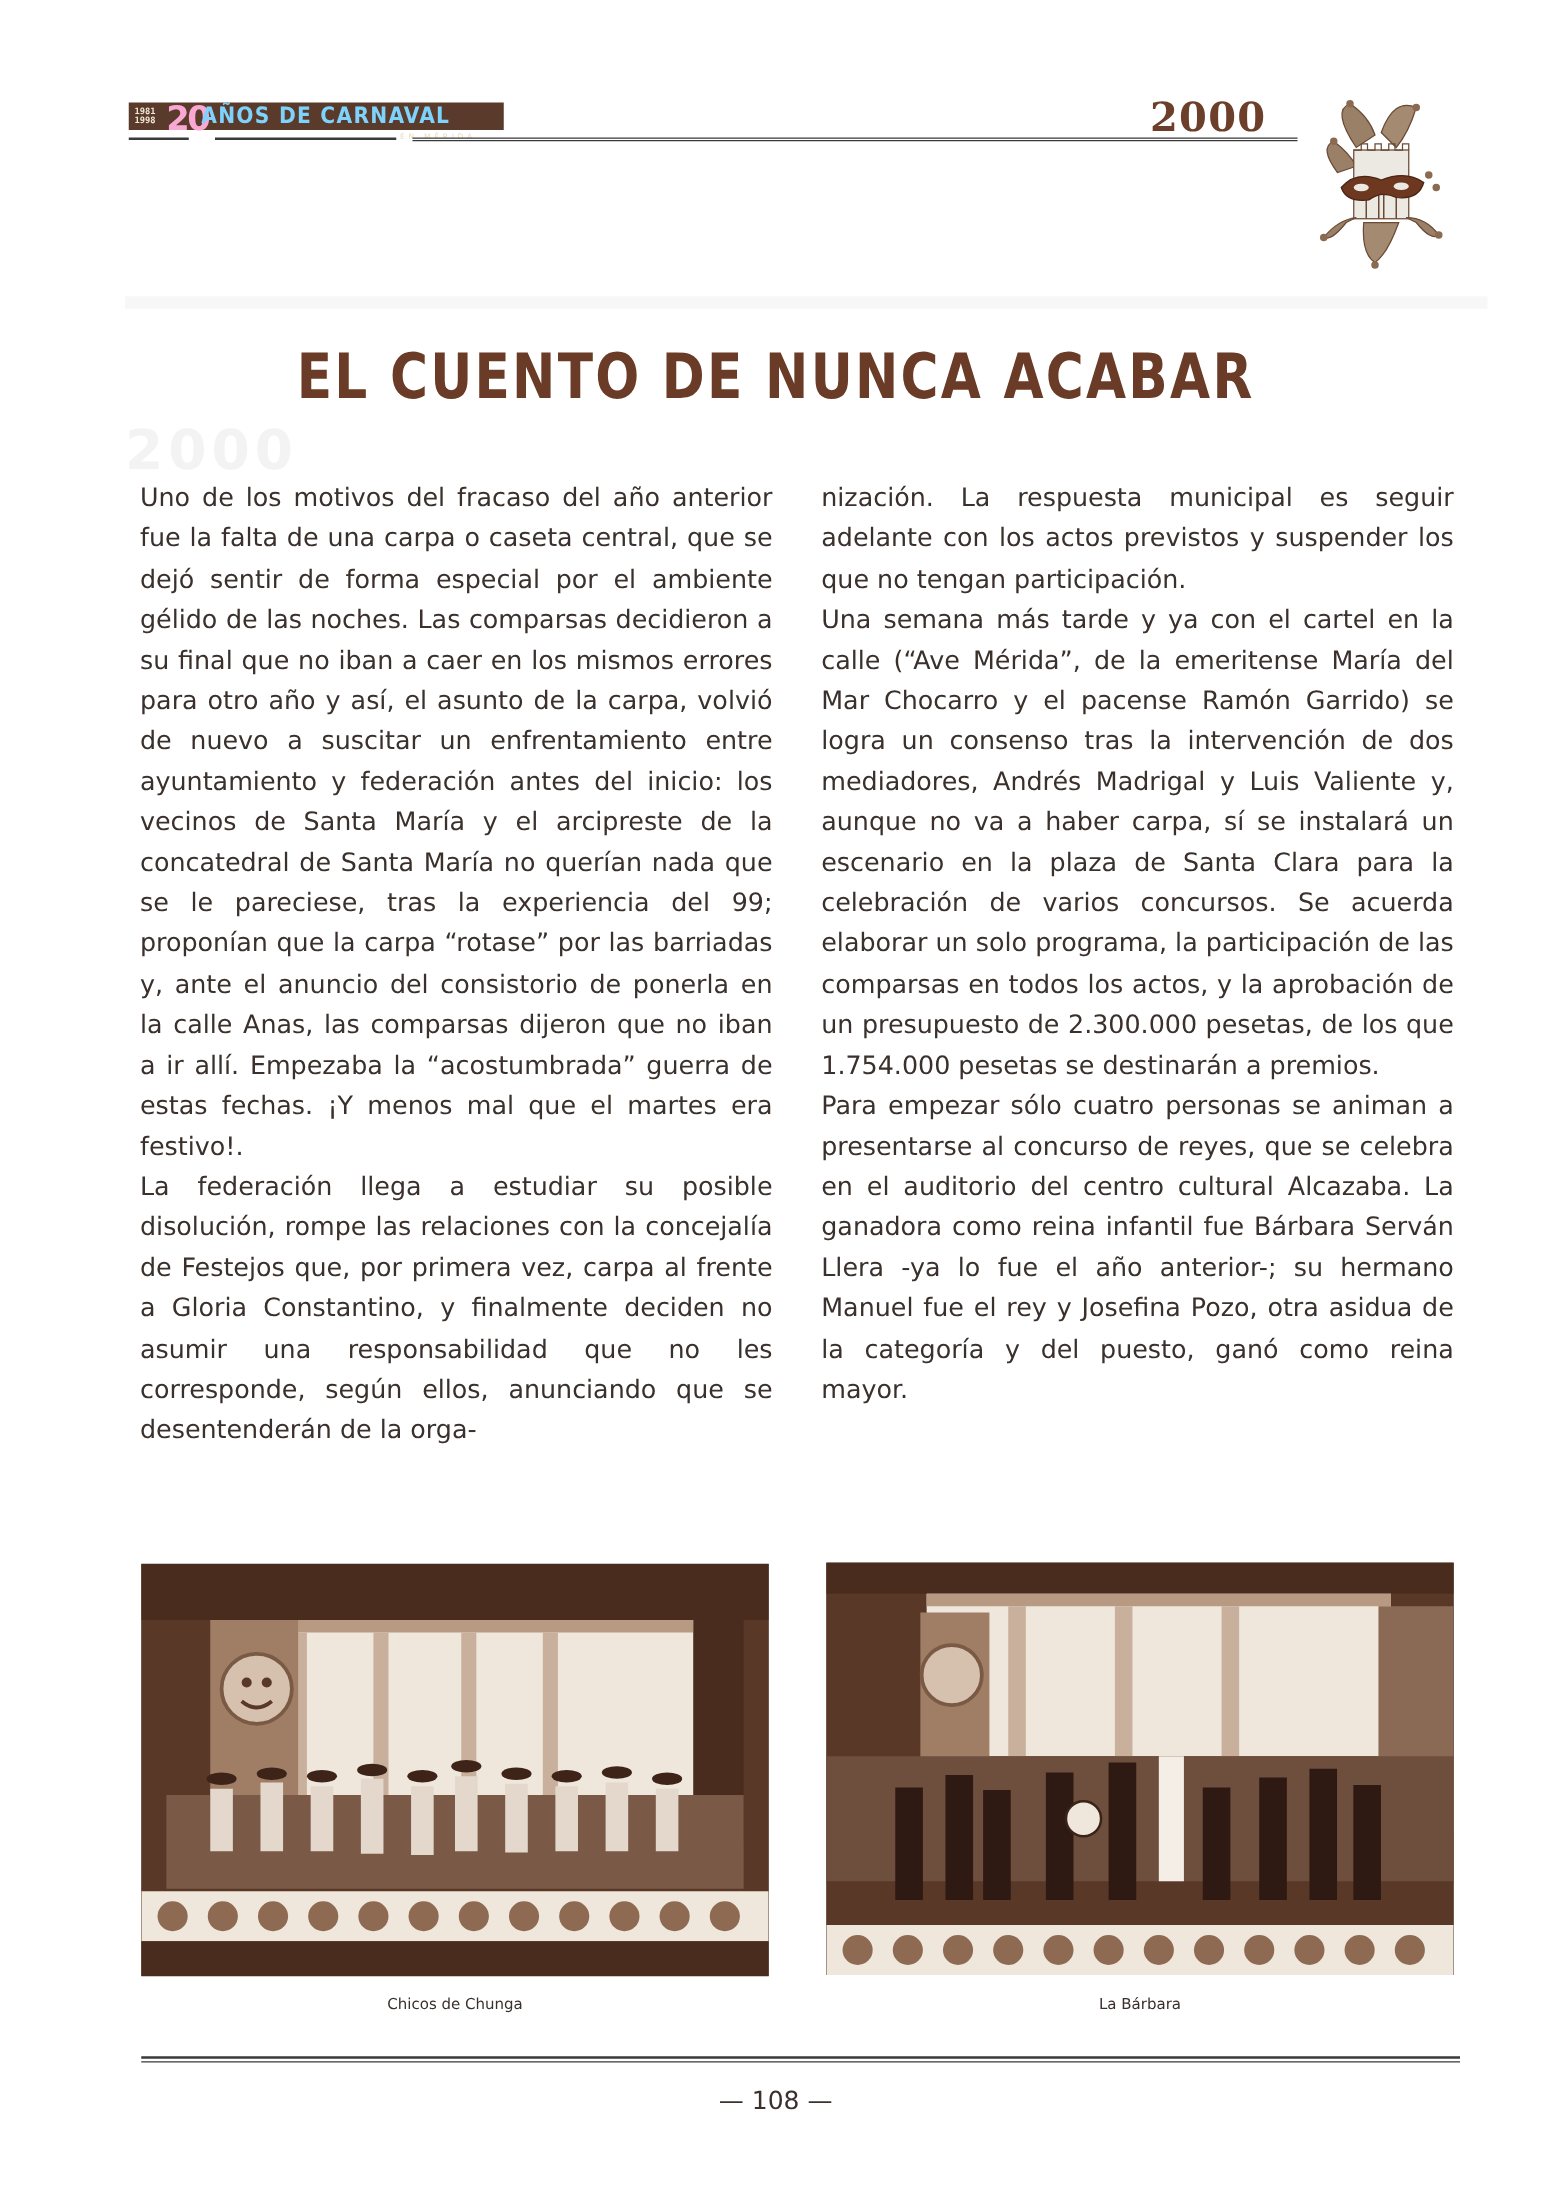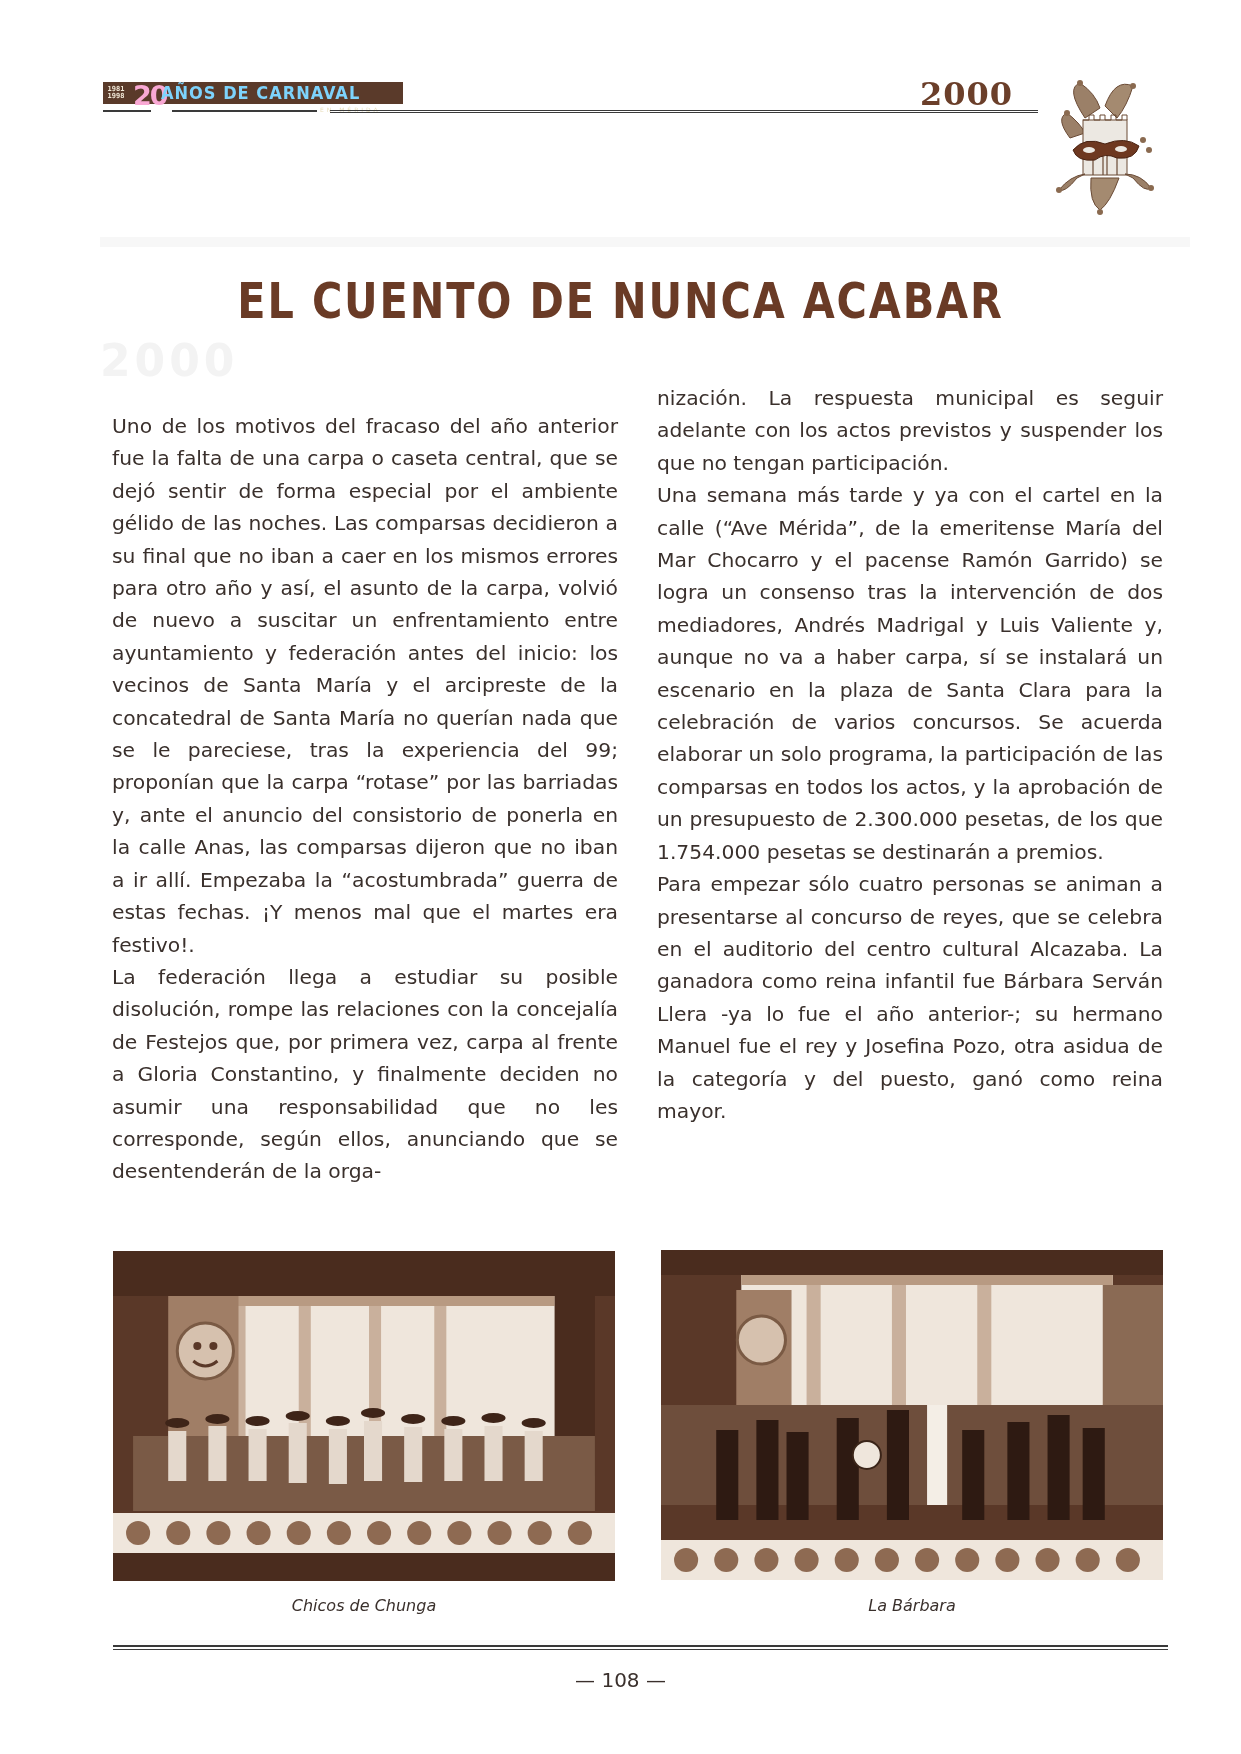--- a/index.html
+++ b/index.html
@@ -29,32 +29,32 @@
   .faint-band { position: absolute; left: 100px; top: 237px; width: 1090px; height: 10px; background: #f7f7f7; }
 
   
   .title { position: absolute; left: 0; width: 1241px; top: 272px; text-align: center;
            font-family: "DejaVu Sans Condensed", "DejaVu Sans", sans-serif; font-weight: bold;
            font-size: 50px; color: #6a3b26; letter-spacing: 2px; transform: scaleX(0.92); }
 
   
   .col { position: absolute; top: 382px; width: 506px; font-family: "DejaVu Sans", sans-serif;
          font-size: 20.3px; line-height: 32.4px; color: #3a302c; text-align: justify; }
-  .col.left { left: 112px; margin-top: 28px; }
+  .col.left { left: 112px; }
   .col.right { left: 657px; top: 382px; }
   .col p { margin: 0; }
 
   
   .photo { position: absolute; top: 1250px; width: 502px; height: 330px; background: #5e4030; overflow: hidden; }
   .photo.p1 { left: 113px; top: 1251px; }
   .photo.p2 { left: 661px; top: 1250px; width: 502px; }
   .photo svg { width: 100%; height: 100%; display: block; }
 
-  .caption { position: absolute; top: 1596px; font-family: "DejaVu Sans", sans-serif; font-style: italic;
-             font-size: 16px; color: #3a302c; text-align: center; width: 502px; }
+  .caption { position: absolute; top: 1596px; font-family: "DejaVu Sans", sans-serif; 
+             font-size: 12px; color: #3a302c; text-align: center; width: 502px; }
   .caption.c1 { left: 113px; }
   .caption.c2 { left: 661px; }
 
   .foot-rule { position: absolute; left: 113px; top: 1645px; width: 1055px; height: 5px;
                border-top: 2px solid #3a3a3a; border-bottom: 1px solid #3a3a3a; box-sizing: border-box; }
   .page-num { position: absolute; left: 0; width: 1241px; top: 1668px; text-align: center;
               font-size: 20px; color: #3a302c; font-family: "DejaVu Sans", sans-serif; }
 </style>
 </head>
 <body>

